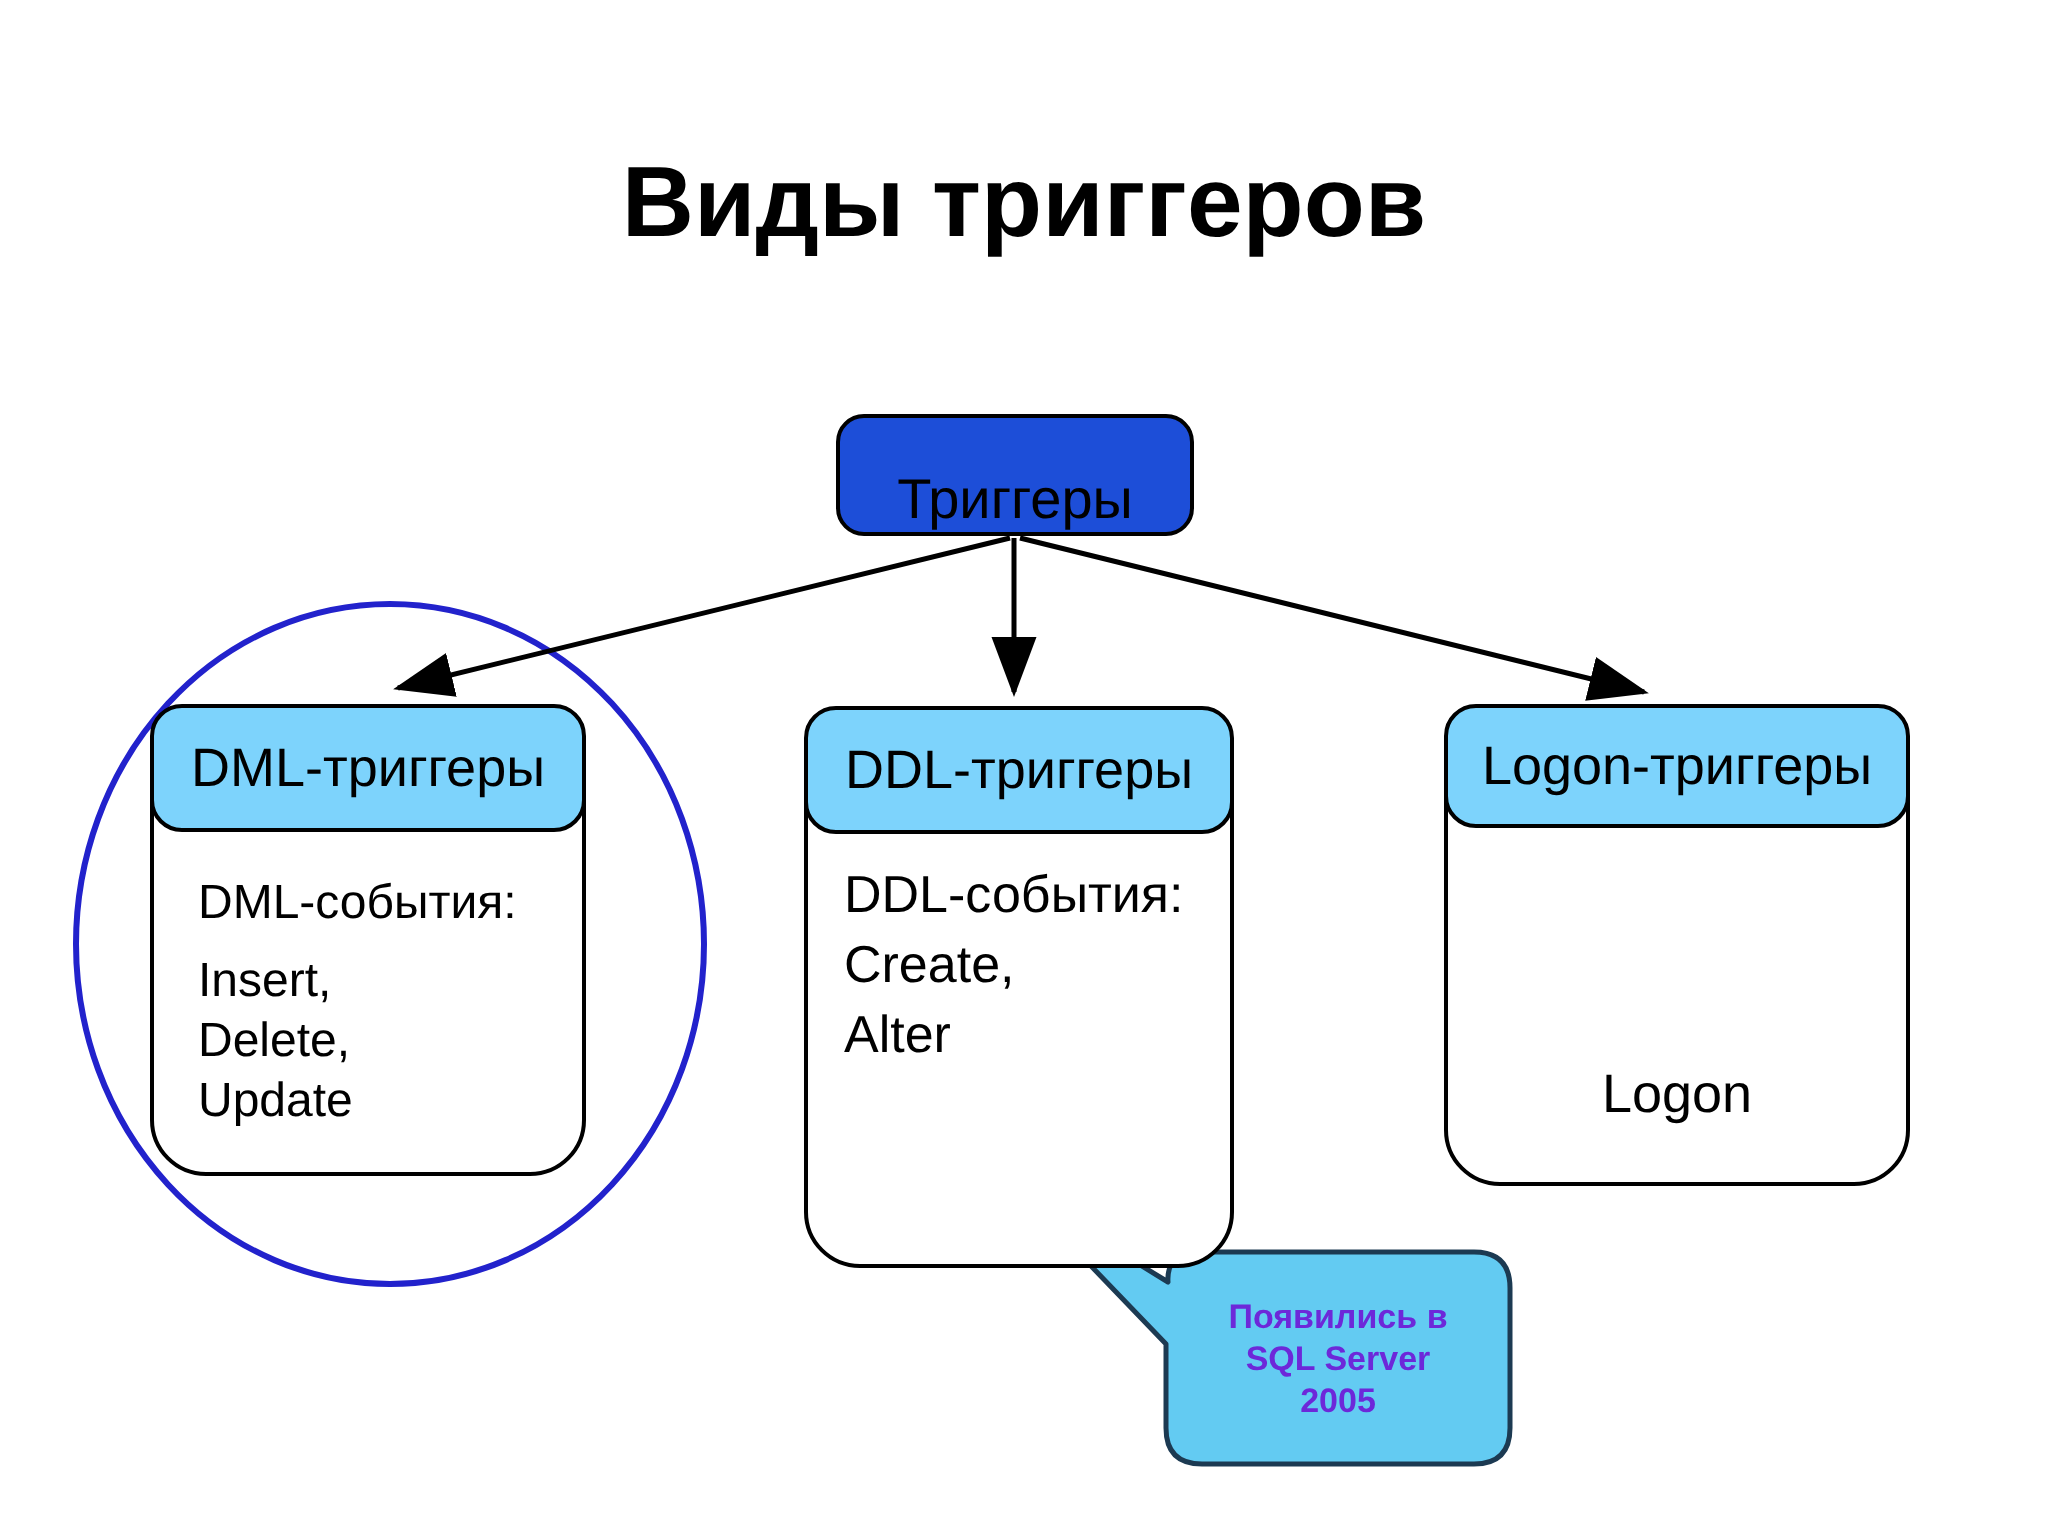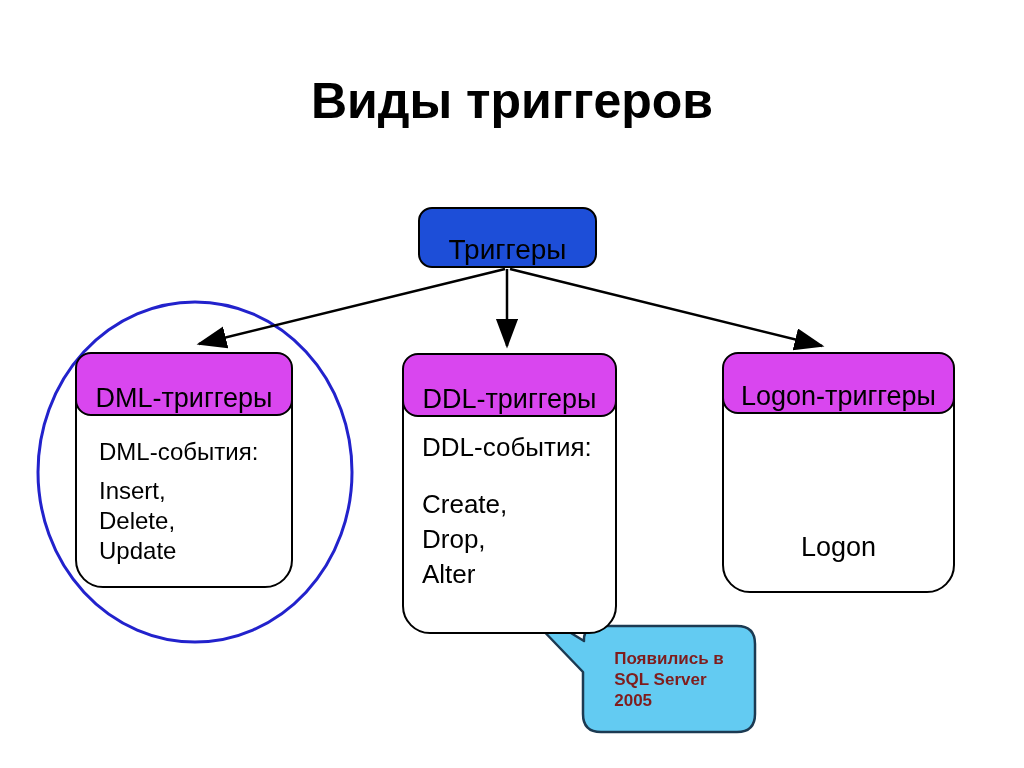--- a/index.html
+++ b/index.html
@@ -21,42 +21,42 @@
     display:flex;align-items:flex-end;justify-content:center;
     font-size:28px;z-index:2;box-sizing:border-box;
   }
   
   .card{
     position:absolute;background:#ffffff;border:2px solid #000;border-radius:28px;
     box-sizing:border-box;z-index:2;
   }
   .card-header{
     position:absolute;left:-2px;right:-2px;top:-2px;height:64px;
-    background:#d946ef;border:2px solid #000;border-radius:16px;
-    display:flex;align-items:flex-end;justify-content:center;
+    background:#7dd3fc;border:2px solid #000;border-radius:16px;
+    display:flex;align-items:center;justify-content:center;
     font-size:27px;box-sizing:border-box;
   }
   #card-dml{left:75px;top:352px;width:218px;height:236px;}
   #card-ddl{left:402px;top:353px;width:215px;height:281px;}
   #card-logon{left:722px;top:352px;width:233px;height:241px;}
   #card-logon .card-header{height:62px;}
   .card-body{position:absolute;left:0;right:0;bottom:0;box-sizing:border-box;}
   #card-dml .card-body{top:64px;padding:20px 10px 16px 22px;font-size:24px;}
   #card-ddl .card-body{top:64px;padding:13px 10px 0 18px;font-size:26px;}
   #card-logon .card-body{top:62px;display:flex;align-items:flex-end;justify-content:center;
     font-size:27px;padding-bottom:28px;}
   .events-label{display:block;margin-bottom:10px;}
   #card-dml .event-item{display:block;line-height:30px;}
-  #card-ddl .events-label{margin-bottom:24px;}
+  #card-ddl .events-label{margin-bottom:2px;}
   #card-ddl .event-item{display:block;line-height:35px;}
   
   .callout-text{
     position:absolute;left:583px;top:626px;width:172px;height:106px;z-index:2;
-    display:flex;align-items:center;justify-content:center;
-    font-size:17px;font-weight:700;line-height:21px;color:#7f1d1d;white-space:pre-line;
+    display:flex;align-items:center;justify-content:center;text-align:center;
+    font-size:17px;font-weight:700;line-height:21px;color:#6d28d9;white-space:pre-line;
   }
 </style>
 </head>
 <body>
 
 <div id="slide">
 
   <div class="slide-title">Виды триггеров</div>
 
   <svg id="connector-layer" viewBox="0 0 1024 768" xmlns="http://www.w3.org/2000/svg">
@@ -94,21 +94,20 @@
     </div>
   </div>
 
   <div class="card" id="card-ddl">
     <div class="card-header">
       <span>DDL-триггеры</span>
     </div>
     <div class="card-body">
       <span class="events-label">DDL-события:</span>
       <span class="event-item">Create,</span>
-      <span class="event-item">Drop,</span>
       <span class="event-item">Alter</span>
     </div>
   </div>
 
   <div class="card" id="card-logon">
     <div class="card-header">
       <span>Logon-триггеры</span>
     </div>
     <div class="card-body">
       <span>Logon</span>

